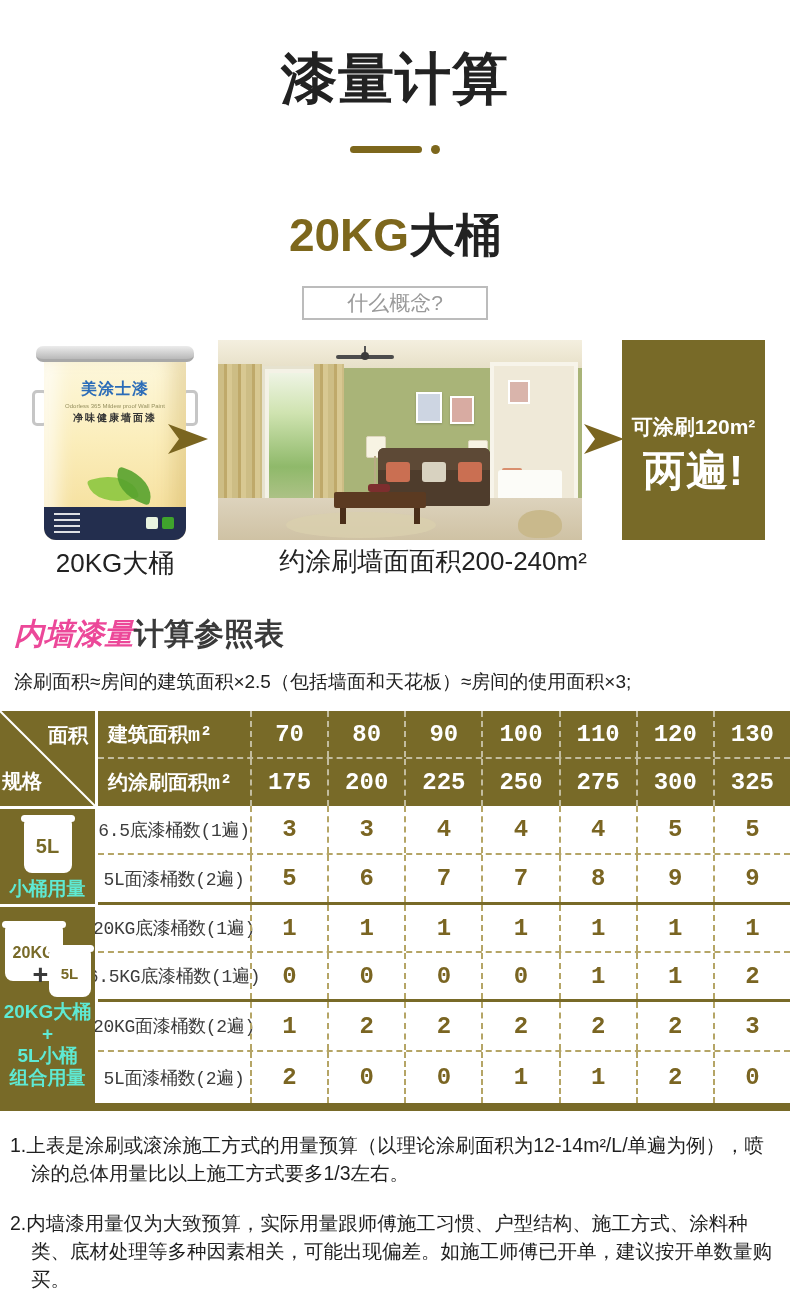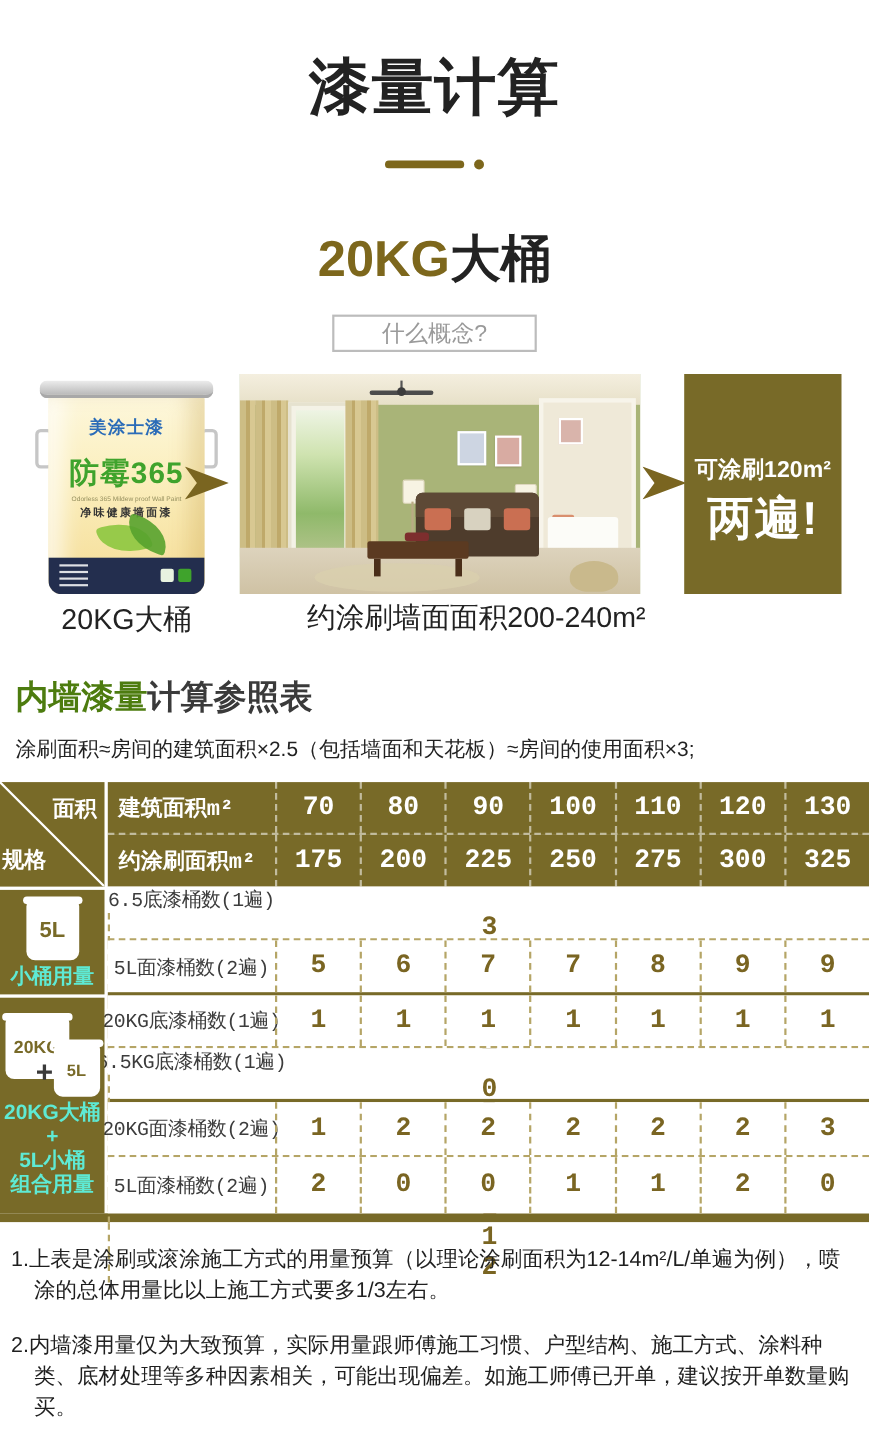--- a/index.html
+++ b/index.html
@@ -75,21 +75,21 @@
   .room .pouf{position:absolute;left:300px;bottom:2px;width:44px;height:28px;background:#c9b98c;border-radius:50% 50% 40% 40%;}
   
   .result{position:absolute;left:622px;top:8px;width:143px;height:200px;background:#786a28;color:#fff;
           display:flex;flex-direction:column;align-items:center;justify-content:center;padding-top:32px;box-sizing:border-box;}
   .result .l1{font-size:21px;font-weight:700;}
   .result .l2{font-size:42px;font-weight:900;margin-top:2px;letter-spacing:1px;}
   .cap1{position:absolute;left:30px;top:214px;width:170px;text-align:center;font-size:26px;font-weight:500;color:#222;}
   .cap2{position:absolute;left:218px;top:212px;width:430px;text-align:center;font-size:26px;font-weight:500;color:#222;}
   
   .sec-title{margin:30px 0 0 14px;font-size:30px;font-weight:800;color:#3a3a3a;}
-  .sec-title .gold{color:#4d7c0f;}
+  .sec-title .gold{color:#ec4899;font-style:italic;}
   .desc{margin:13px 0 0 14px;font-size:19px;line-height:27px;color:#222;}
   
   .tbl{display:flex;width:790px;margin-top:16px;}
   .tbl-left{width:95px;margin-right:3px;display:flex;flex-direction:column;}
   .lgap{height:3px;}
   .lcell{background:#786a28;color:#fff;position:relative;}
   .cell-diag{height:95px;padding-left:40px;}
   .cell-diag svg{position:absolute;left:0;top:0;}
   .cell-diag .t{position:absolute;top:11px;right:7px;font-size:20px;font-weight:700;}
   .cell-diag .b{position:absolute;bottom:11px;left:2px;font-size:20px;font-weight:700;}
@@ -110,21 +110,21 @@
   .val{flex:1;display:flex;align-items:center;justify-content:center;}
   .th{background:#786a28;color:#fff;}
   .th .lab{padding-left:10px;font-weight:700;font-size:20px;}
   .th .val{border-left:2px dashed rgba(255,255,255,.55);font-weight:700;font-size:24px;}
   .th-dash{border-bottom:2px dashed rgba(255,255,255,.55);}
   .tb{background:#fff;}
   .tb .lab{justify-content:center;font-size:18px;color:#3c3c3c;letter-spacing:-.3px;}
   .tb .val{border-left:2px dashed #b5a566;color:#7a6522;font-weight:700;font-size:24px;}
   .r-dash{border-bottom:2px dashed #b5a566;}
   .r-solid{border-bottom:3px solid #786a28;}
-  .h48{height:48px;} .h47{height:47px;} .h49{height:49px;flex-direction:column;} .h50{height:50px;} .h51{height:51px;}
+  .h48{height:48px;} .h47{height:47px;} .h49{height:49px;} .h50{height:50px;} .h51{height:51px;}
   .bottom-bar{width:790px;height:8px;background:#786a28;}
   
   .notes{margin:20px 14px 0 10px;font-size:19.5px;line-height:28px;color:#1f1f1f;}
   .note{padding-left:21px;text-indent:-21px;margin-bottom:22px;}
 </style>
 </head>
 <body>
 
 <div class="page">
 
@@ -138,21 +138,20 @@
   </div>
   <div class="concept-btn">什么概念?</div>
 
   <div class="flow">
 
     <div class="pbucket">
       <div class="hdl l"></div>
       <div class="hdl r"></div>
       <div class="pbody">
         <div class="brand">美涂士漆</div>
-        <div class="pname">防霉365</div>
         <div class="pen">Odorless 365 Mildew proof Wall Paint</div>
         <div class="psub">净味健康墙面漆</div>
         <div class="leaf-wrap">
           <div class="leaf a"></div>
           <div class="leaf b"></div>
         </div>
         <div class="navy">
           <div class="tick" style="top:6px"></div>
           <div class="tick" style="top:12px"></div>
           <div class="tick" style="top:18px"></div>

